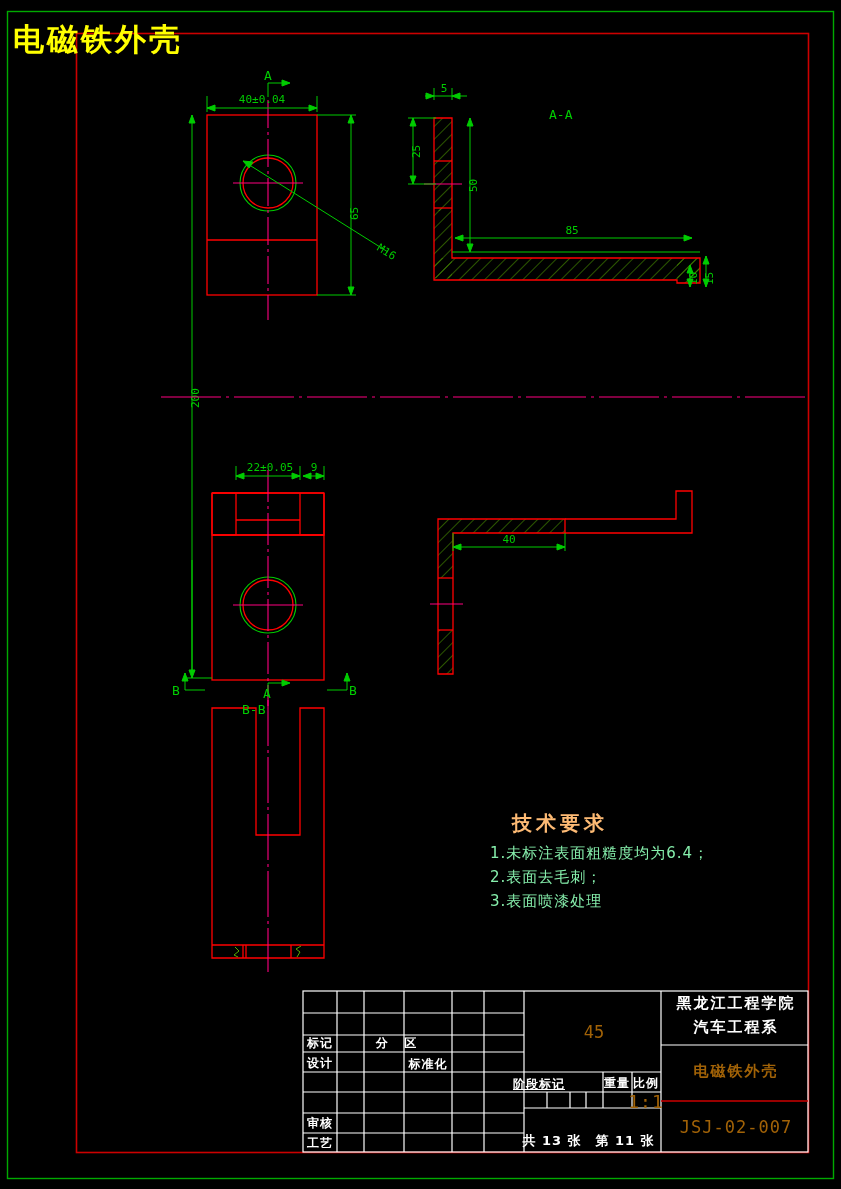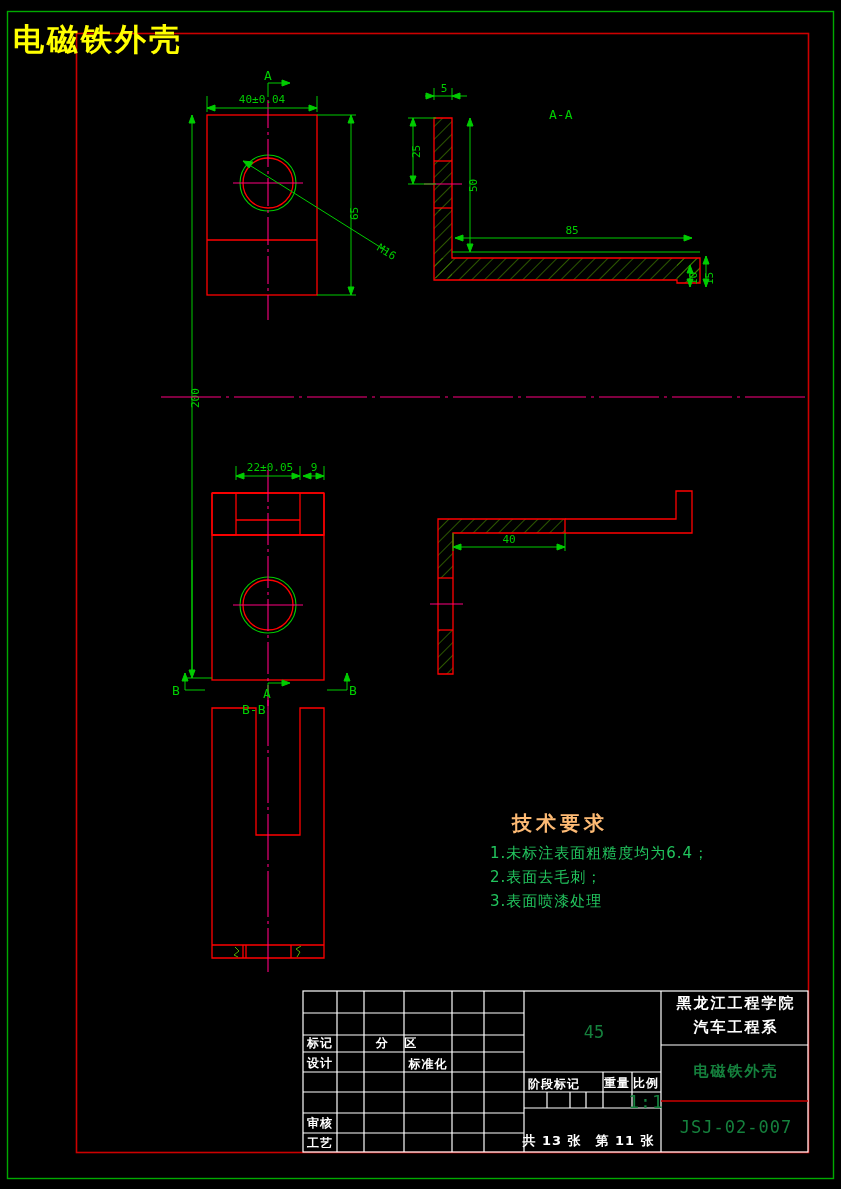--- a/index.html
+++ b/index.html
@@ -3,28 +3,28 @@
 <meta charset="utf-8">
 <style>
   html,body{margin:0;padding:0;background:#000;}
   body{width:841px;height:1189px;overflow:hidden;
        font-family:"DejaVu Sans","Liberation Sans",sans-serif;}
   #stage{position:relative;width:841px;height:1096px;background:#000;}
   svg.layer{position:absolute;left:0;top:0;width:841px;height:1189px;}
   .txt{position:absolute;white-space:pre;line-height:1;}
   .title-main{color:#ffff00;font-size:31px;font-weight:bold;letter-spacing:3px;
               font-family:"DejaVu Sans","Liberation Sans",sans-serif;}
-  .grn{color:#15803d;}
+  .grn{color:#a16207;}
   .wht{color:#ffffff;}
   .dim{color:#00cc00;font-size:11px;font-family:"DejaVu Sans Mono","Liberation Mono",monospace;}
   .dimv{color:#00cc00;font-size:11px;font-family:"DejaVu Sans Mono","Liberation Mono",monospace;
         transform:rotate(-90deg);transform-origin:left top;}
   .mark{color:#00cc00;font-size:13px;font-family:"DejaVu Sans Mono","Liberation Mono",monospace;}
   .tr-head{color:#fdba74;font-size:20px;font-weight:bold;letter-spacing:4px;}
-  .tr-line{color:#22c55e;font-size:15px;letter-spacing:1px;}
+  .tr-line{color:#86efac;font-size:15px;letter-spacing:1px;}
   .tb-cn{font-size:12px;font-weight:bold;letter-spacing:1px;}
   .tb-cn-lg{font-size:15px;font-weight:bold;letter-spacing:2px;}
   .tb-num{font-size:17px;font-family:"DejaVu Sans Mono","Liberation Mono",monospace;}
   .tb-code{font-size:17px;font-family:"DejaVu Sans Mono","Liberation Mono",monospace;letter-spacing:1px;}
   .ctr{text-align:center;transform:translateX(-50%);}
 </style>
 </head>
 <body>
 
 <div id="stage">
@@ -294,21 +294,21 @@
 
   <div class="txt tb-cn wht ctr" style="left:320px;top:1037px;">标记</div>
   <div class="txt tb-cn wht ctr" style="left:384px;top:1037px;padding-left:25px;">分   区</div>
   <div class="txt tb-cn wht ctr" style="left:320px;top:1057px;">设计</div>
   <div class="txt tb-cn wht ctr" style="left:428px;top:1058px;">标准化</div>
   <div class="txt tb-cn wht ctr" style="left:320px;top:1117px;">审核</div>
   <div class="txt tb-cn wht ctr" style="left:320px;top:1137px;">工艺</div>
 
   <div class="txt tb-num grn ctr" style="left:594px;top:1024px;">45</div>
 
-  <div class="txt tb-cn wht" style="left:528px;top:1076px;width:62px;line-height:1.35;">阶段标记</div>
+  <div class="txt tb-cn wht" style="left:513px;top:1076px;width:62px;line-height:1.35;text-decoration:underline;">阶段标记</div>
   <div class="txt tb-cn wht ctr" style="left:617px;top:1077px;">重量</div>
   <div class="txt tb-cn wht ctr" style="left:646px;top:1077px;">比例</div>
   <div class="txt tb-code grn ctr" style="left:646px;top:1093px;font-size:18px;">1:1</div>
 
   <div class="txt tb-cn wht ctr" style="left:552px;top:1134px;font-size:13px;">共 13 张</div>
   <div class="txt tb-cn wht ctr" style="left:625px;top:1134px;font-size:13px;">第 11 张</div>
 
   <div class="txt tb-cn-lg wht ctr" style="left:736px;top:996px;">黑龙江工程学院</div>
   <div class="txt tb-cn-lg wht ctr" style="left:736px;top:1020px;text-align:center;">汽车工程系</div>
   <div class="txt tb-cn-lg grn ctr" style="left:736px;top:1064px;">电磁铁外壳</div>

